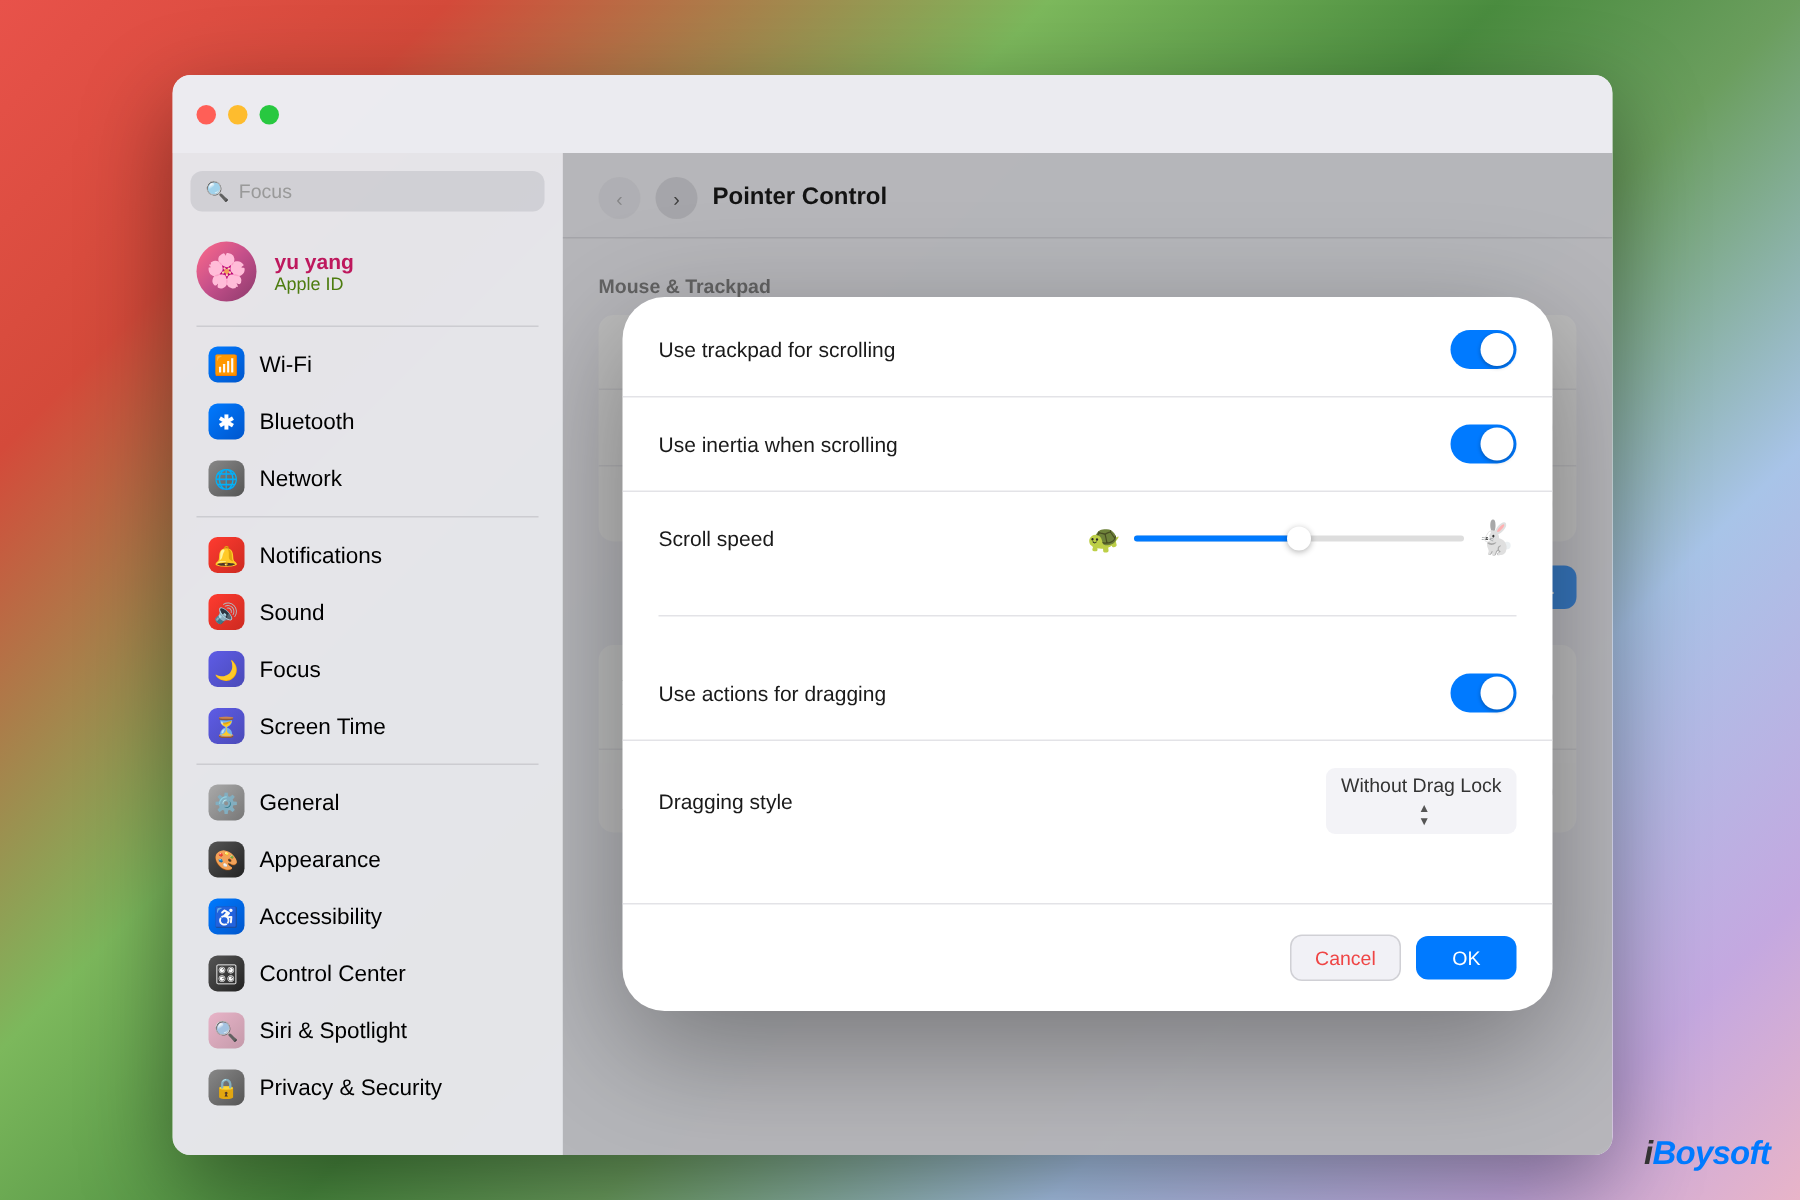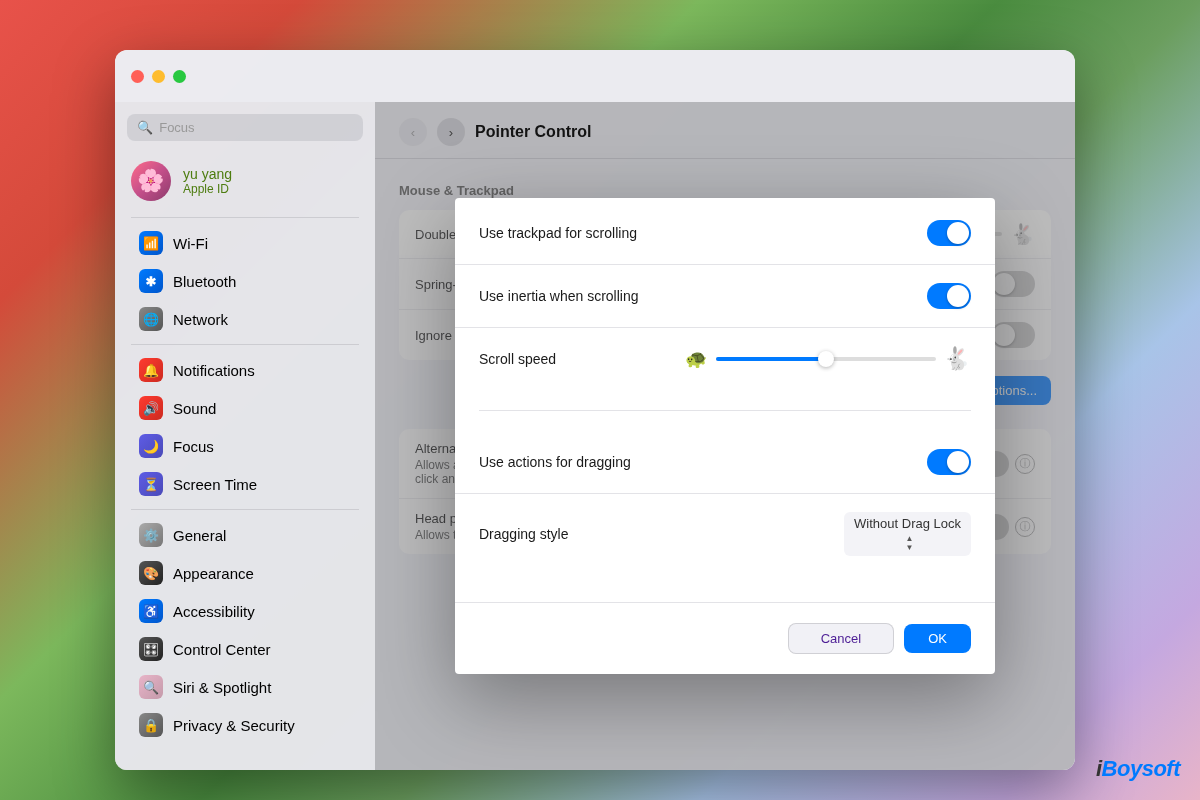--- a/index.html
+++ b/index.html
@@ -111,22 +111,22 @@
       font-size: 20px;
       overflow: hidden;
     }
 
     .avatar-flower {
       font-size: 22px;
     }
 
     .user-info .name {
       font-size: 14px;
-      font-weight: 400;
-      color: #4d7c0f;
+      font-weight: 700;
+      color: #be185d;
     }
 
     .user-info .subtitle {
       font-size: 12px;
       color: #4d7c0f;
     }
 
     .sidebar-item {
       display: flex;
       align-items: center;
@@ -337,22 +337,22 @@
       inset: 0;
       background: rgba(0, 0, 0, 0.25);
       display: flex;
       align-items: center;
       justify-content: center;
       z-index: 100;
     }
 
     .modal {
       background: white;
-      border-radius: 4px;
-      width: 540px;
+      border-radius: 28px;
+      width: 620px;
       box-shadow: 0 25px 80px rgba(0,0,0,0.35);
       overflow: hidden;
     }
 
     .modal-body {
       padding: 0;
     }
 
     .modal-section {
       padding: 8px 0;
@@ -411,23 +411,23 @@
       justify-content: flex-end;
       align-items: center;
       gap: 10px;
       padding: 16px 24px 20px;
     }
 
     .btn-cancel {
       background: rgba(240, 240, 245, 0.9);
       border: 1px solid rgba(200, 200, 205, 0.8);
       border-radius: 8px;
-      padding: 7px 32px;
+      padding: 7px 16px;
       font-size: 13px;
-      color: #4c1d95;
+      color: #ef4444;
       cursor: pointer;
     }
 
     .btn-ok {
       background: #007AFF;
       border: none;
       border-radius: 8px;
       padding: 7px 24px;
       font-size: 13px;
       color: white;

